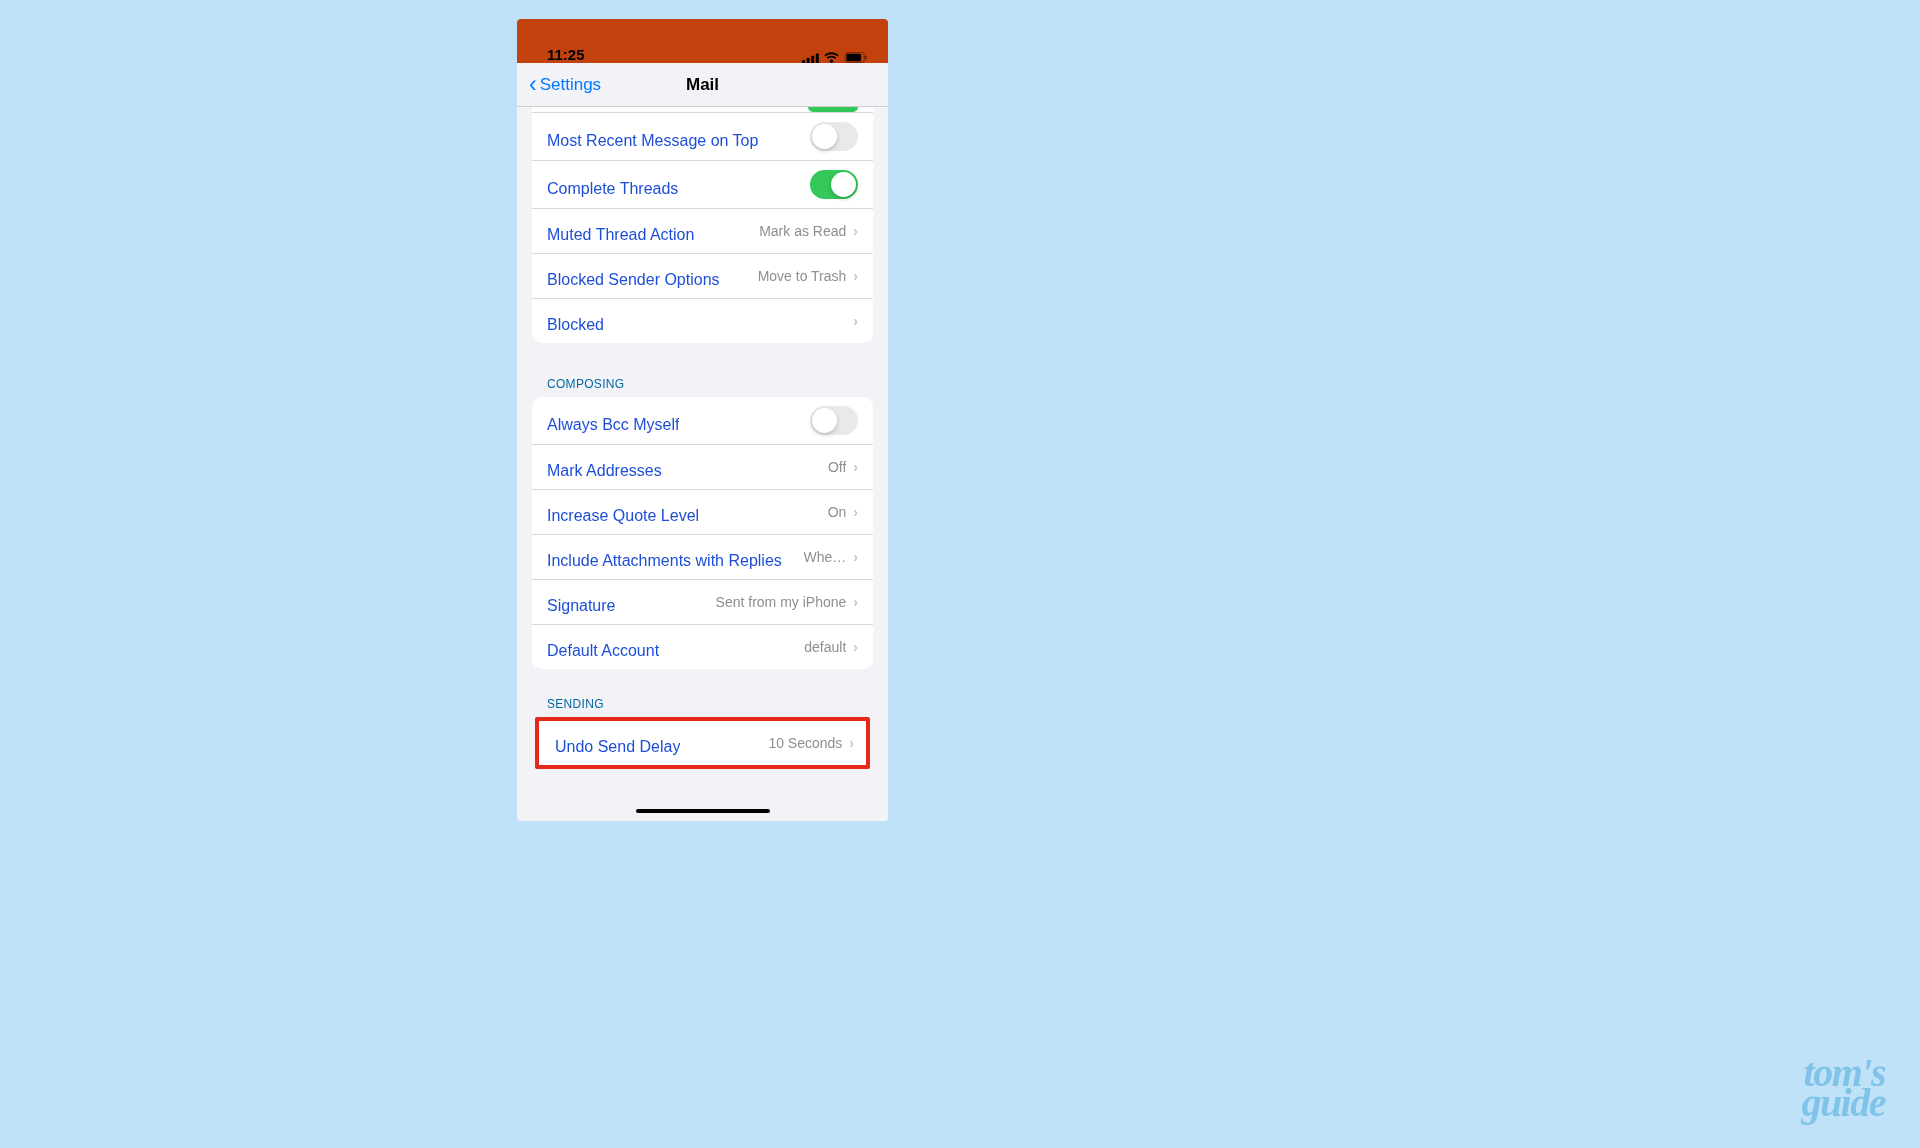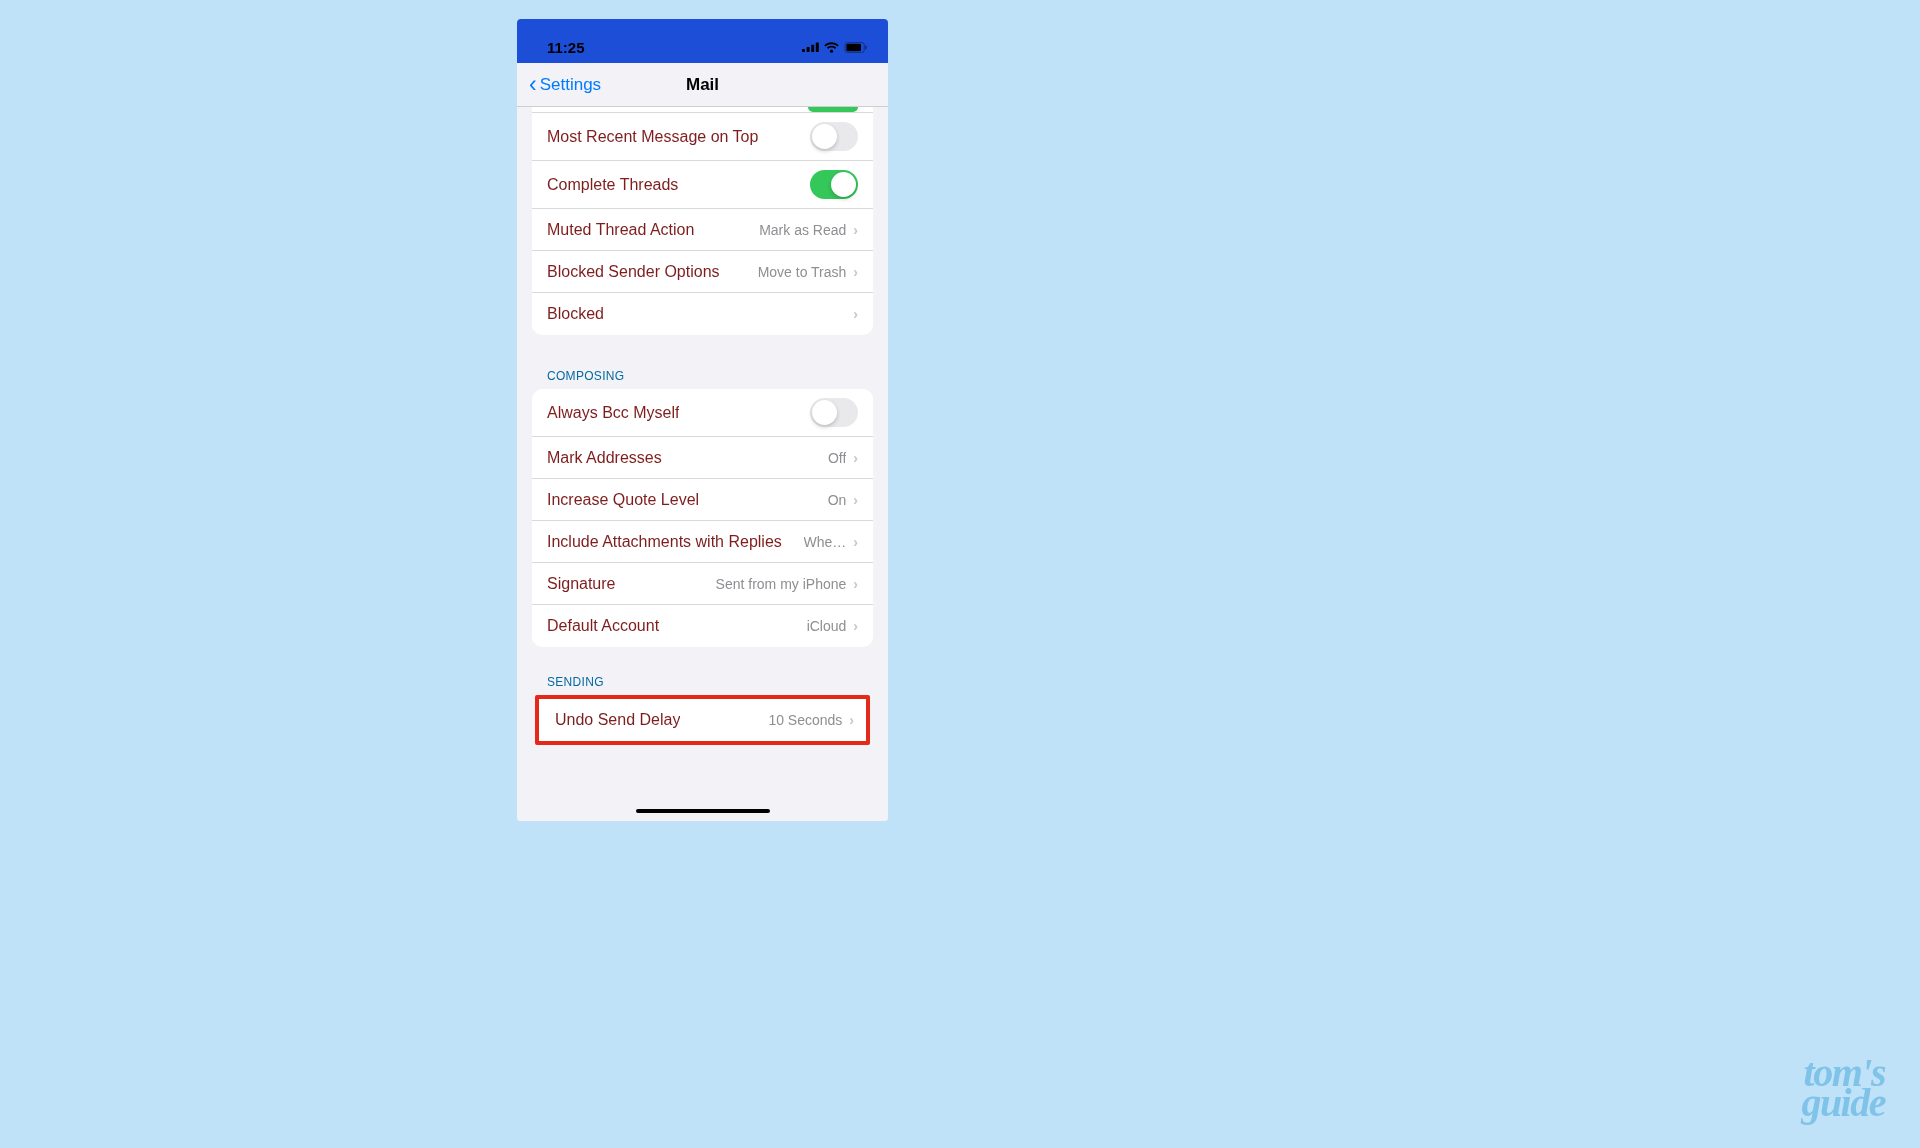--- a/index.html
+++ b/index.html
@@ -25,23 +25,23 @@
       background: #F2F2F7;
       border-radius: 4px;
       overflow: hidden;
       display: flex;
       flex-direction: column;
     }
     .status-bar {
       height: 44px;
       display: flex;
       justify-content: space-between;
-      align-items: center;
+      align-items: flex-end;
       padding: 12px 20px 0 30px;
-      background: #1d4ed8;
+      background: #c2410c;
     }
     .status-time {
       font-size: 15px;
       font-weight: 600;
       color: #000;
     }
     .status-icons {
       display: flex;
       align-items: center;
       gap: 5px;
@@ -132,24 +132,25 @@
       justify-content: space-between;
       padding: 9px 15px;
       border-bottom: 0.5px solid rgba(0,0,0,0.15);
       cursor: pointer;
     }
     .settings-row:last-child {
       border-bottom: none;
     }
     .row-label {
       font-size: 16px;
-      color: #7f1d1d;
+      color: #1d4ed8;
       white-space: nowrap;
       overflow: hidden;
       text-overflow: ellipsis;
+      margin-top: 8px;
     }
     .row-right {
       display: flex;
       align-items: center;
       gap: 7px;
       flex-shrink: 0;
     }
     .row-value {
       font-size: 14px;
       color: #8E8E93;
@@ -353,21 +354,21 @@
       <div class="settings-row">
         <span class="row-label">Signature</span>
         <div class="row-right">
           <span class="row-value">Sent from my iPhone</span>
           <span class="chevron">›</span>
         </div>
       </div>
       <div class="settings-row">
         <span class="row-label">Default Account</span>
         <div class="row-right">
-          <span class="row-value">iCloud</span>
+          <span class="row-value">default</span>
           <span class="chevron">›</span>
         </div>
       </div>
     </div>
 
     <div class="section-header tight">SENDING</div>
     <div class="highlight-box">
       <div class="settings-row">
         <span class="row-label">Undo Send Delay</span>
         <div class="row-right">

